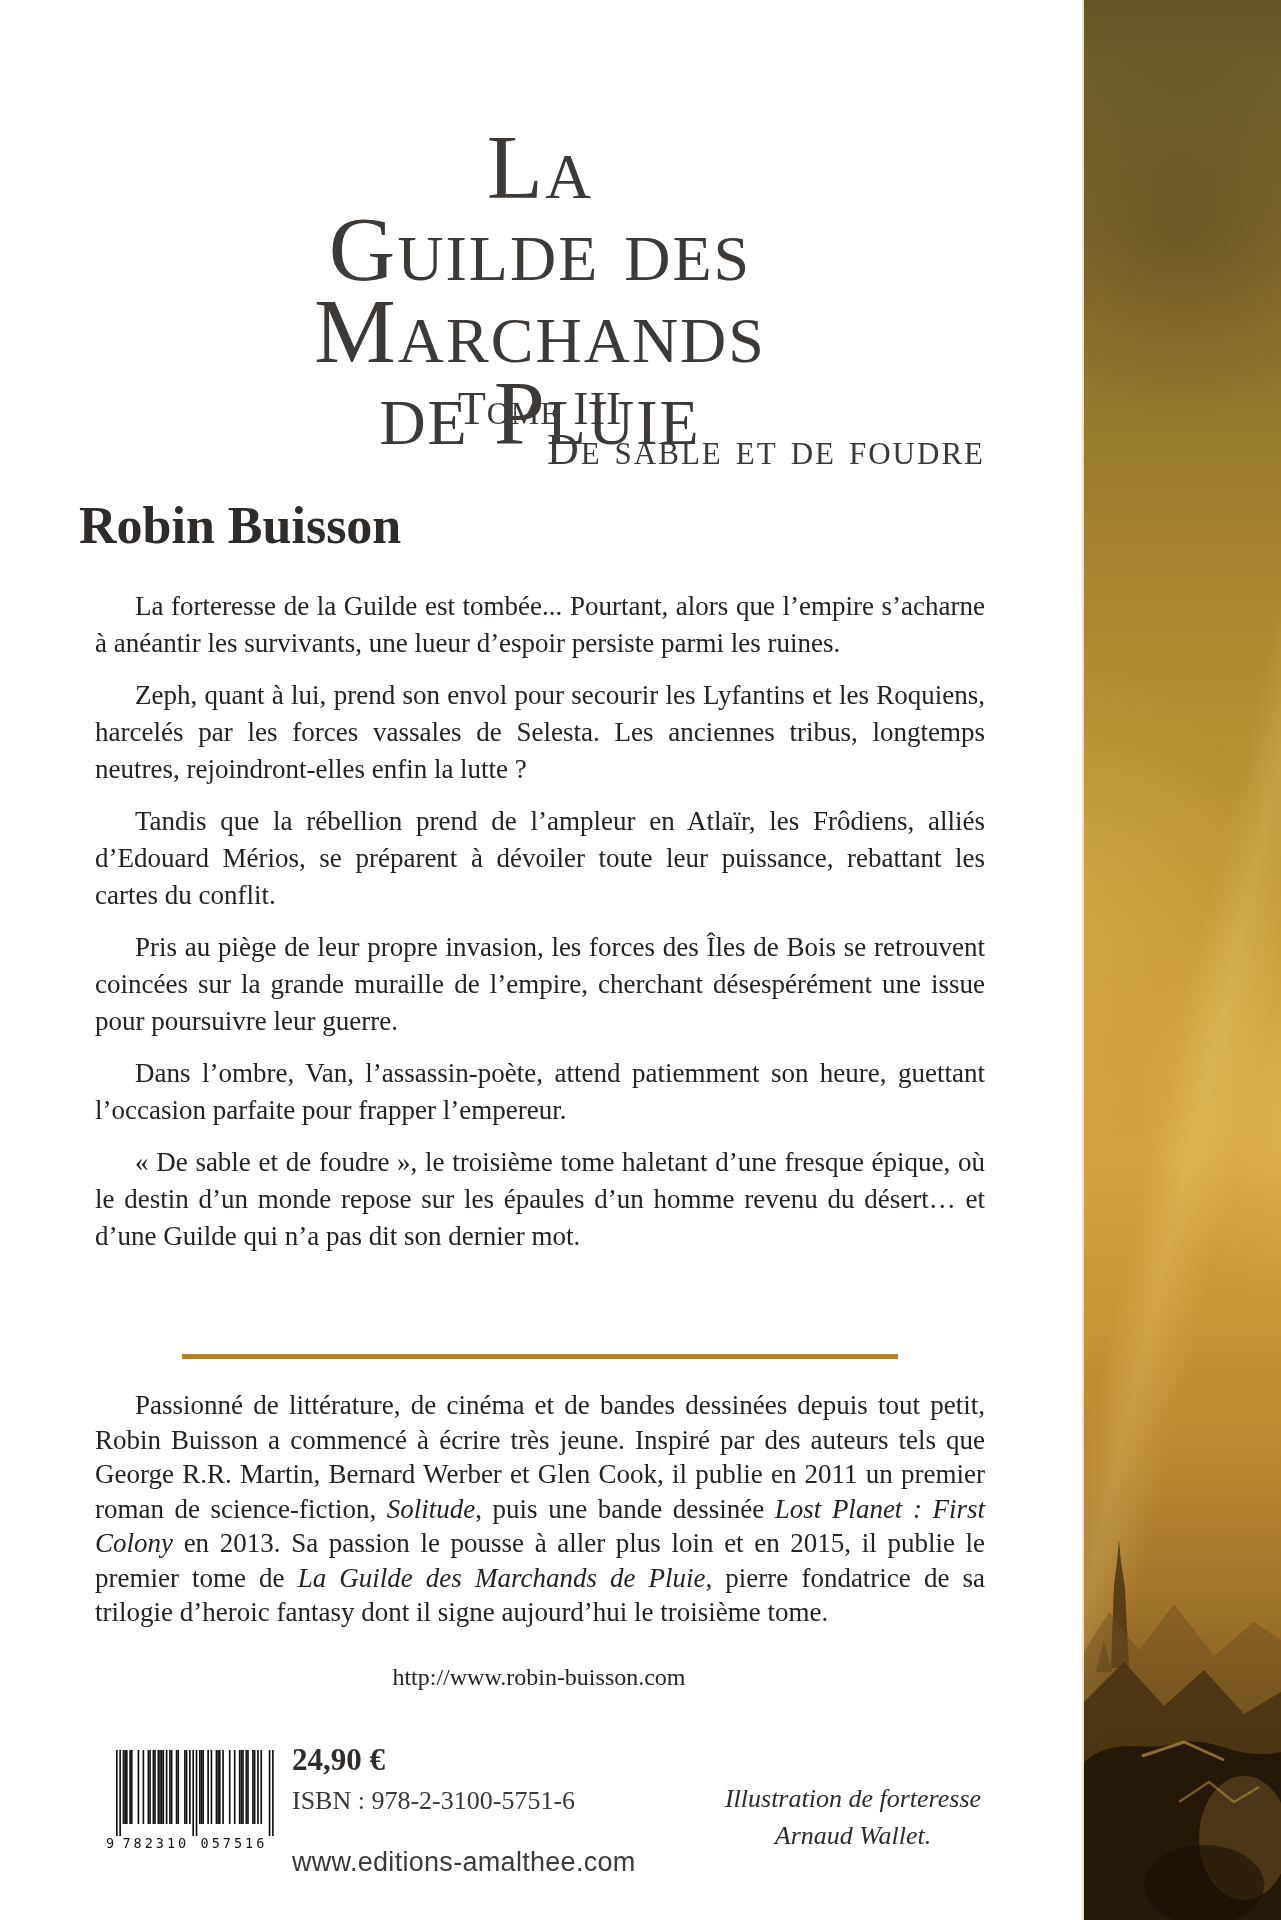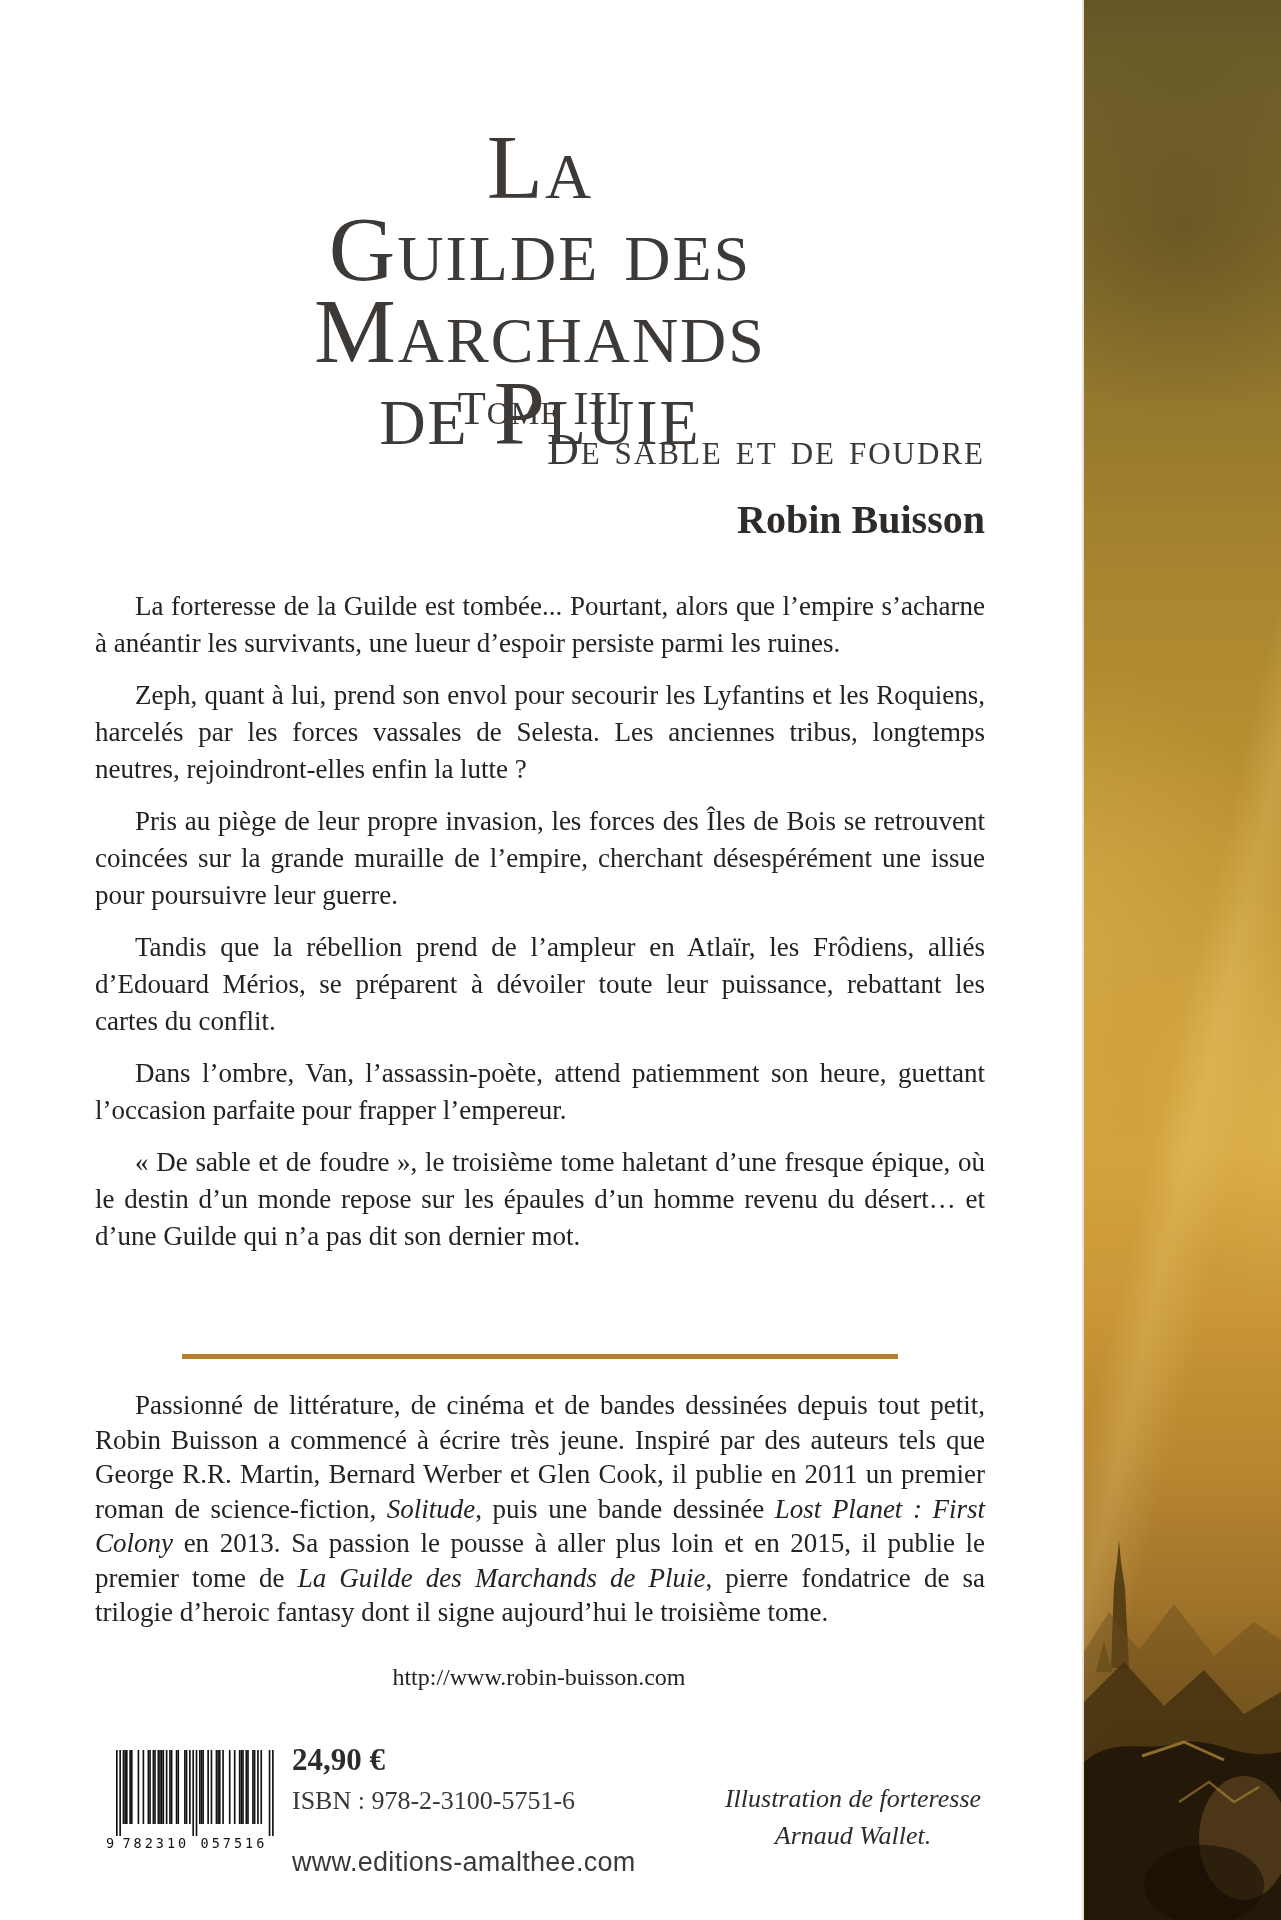--- a/index.html
+++ b/index.html
@@ -7,22 +7,22 @@
         font-family:"Liberation Serif",serif;color:#232120;}
 
   
   .title{position:absolute;left:95px;top:64px;width:890px;text-align:center;
          font-variant:small-caps;font-size:92px;line-height:82px;font-weight:400;
          color:#3d3936;letter-spacing:2px;}
   .tome{position:absolute;left:95px;top:382px;width:890px;text-align:center;
         font-variant:small-caps;font-size:46px;color:#3d3936;letter-spacing:1px;}
   .subtitle{position:absolute;left:95px;top:424px;width:890px;text-align:right;
         font-variant:small-caps;font-size:44px;color:#3d3936;letter-spacing:2px;}
-  .author{position:absolute;left:95px;top:496px;width:890px;text-align:right;
-        font-size:40px;font-weight:700;color:#2e2b29;}
+  .author{position:absolute;left:79px;top:496px;width:890px;text-align:left;
+        font-size:52px;font-weight:700;color:#2e2b29;}
 
   
   .synopsis{position:absolute;left:95px;top:588px;width:890px;font-size:27px;
         line-height:37px;text-align:justify;color:#252220;}
   .synopsis p{margin:0 0 15px 0;text-indent:40px;}
 
   .divider{position:absolute;left:182px;top:1354px;width:716px;height:5px;
         background:#b5812d;border:none;margin:0;padding:0;}
 
   
@@ -71,22 +71,22 @@
       <div>de Pluie</div>
     </h1>
 
   <div class="tome">Tome III</div>
   <div class="subtitle">De sable et de foudre</div>
   <div class="author">Robin Buisson</div>
 
   <section class="synopsis" id="synopsis">
       <p>La forteresse de la Guilde est tombée... Pourtant, alors que l’empire s’acharne à anéantir les survivants, une lueur d’espoir persiste parmi les ruines.</p>
       <p>Zeph, quant à lui, prend son envol pour secourir les Lyfantins et les Roquiens, harcelés par les forces vassales de Selesta. Les anciennes tribus, longtemps neutres, rejoindront-elles enfin la lutte ?</p>
+      <p>Tandis que la rébellion prend de l’ampleur en Atlaïr, les Frôdiens, alliés d’Edouard Mérios, se préparent à dévoiler toute leur puissance, rebattant les cartes du conflit.</p>
       <p>Pris au piège de leur propre invasion, les forces des Îles de Bois se retrouvent coincées sur la grande muraille de l’empire, cherchant désespérément une issue pour poursuivre leur guerre.</p>
-      <p>Tandis que la rébellion prend de l’ampleur en Atlaïr, les Frôdiens, alliés d’Edouard Mérios, se préparent à dévoiler toute leur puissance, rebattant les cartes du conflit.</p>
       <p>Dans l’ombre, Van, l’assassin-poète, attend patiemment son heure, guettant l’occasion parfaite pour frapper l’empereur.</p>
       <p>« De sable et de foudre », le troisième tome haletant d’une fresque épique, où le destin d’un monde repose sur les épaules d’un homme revenu du désert… et d’une Guilde qui n’a pas dit son dernier mot.</p>
     </section>
 
   <hr class="divider" id="divider" style="background: rgb(181, 129, 45);">
 
   <section class="bio">
     <p id="bio-p"><span>Passionné de littérature, de cinéma et de bandes dessinées depuis tout petit, Robin Buisson a commencé à écrire très jeune. Inspiré par des auteurs tels que George R.R. Martin, Bernard Werber et Glen Cook, il publie en 2011 un premier roman de science-fiction, </span><em>Solitude</em><span>, puis une bande dessinée </span><em>Lost Planet : First Colony</em><span> en 2013. Sa passion le pousse à aller plus loin et en 2015, il publie le premier tome de </span><em>La Guilde des Marchands de Pluie</em><span>, pierre fondatrice de sa trilogie d’heroic fantasy dont il signe aujourd’hui le troisième tome.</span></p>
   </section>
 

